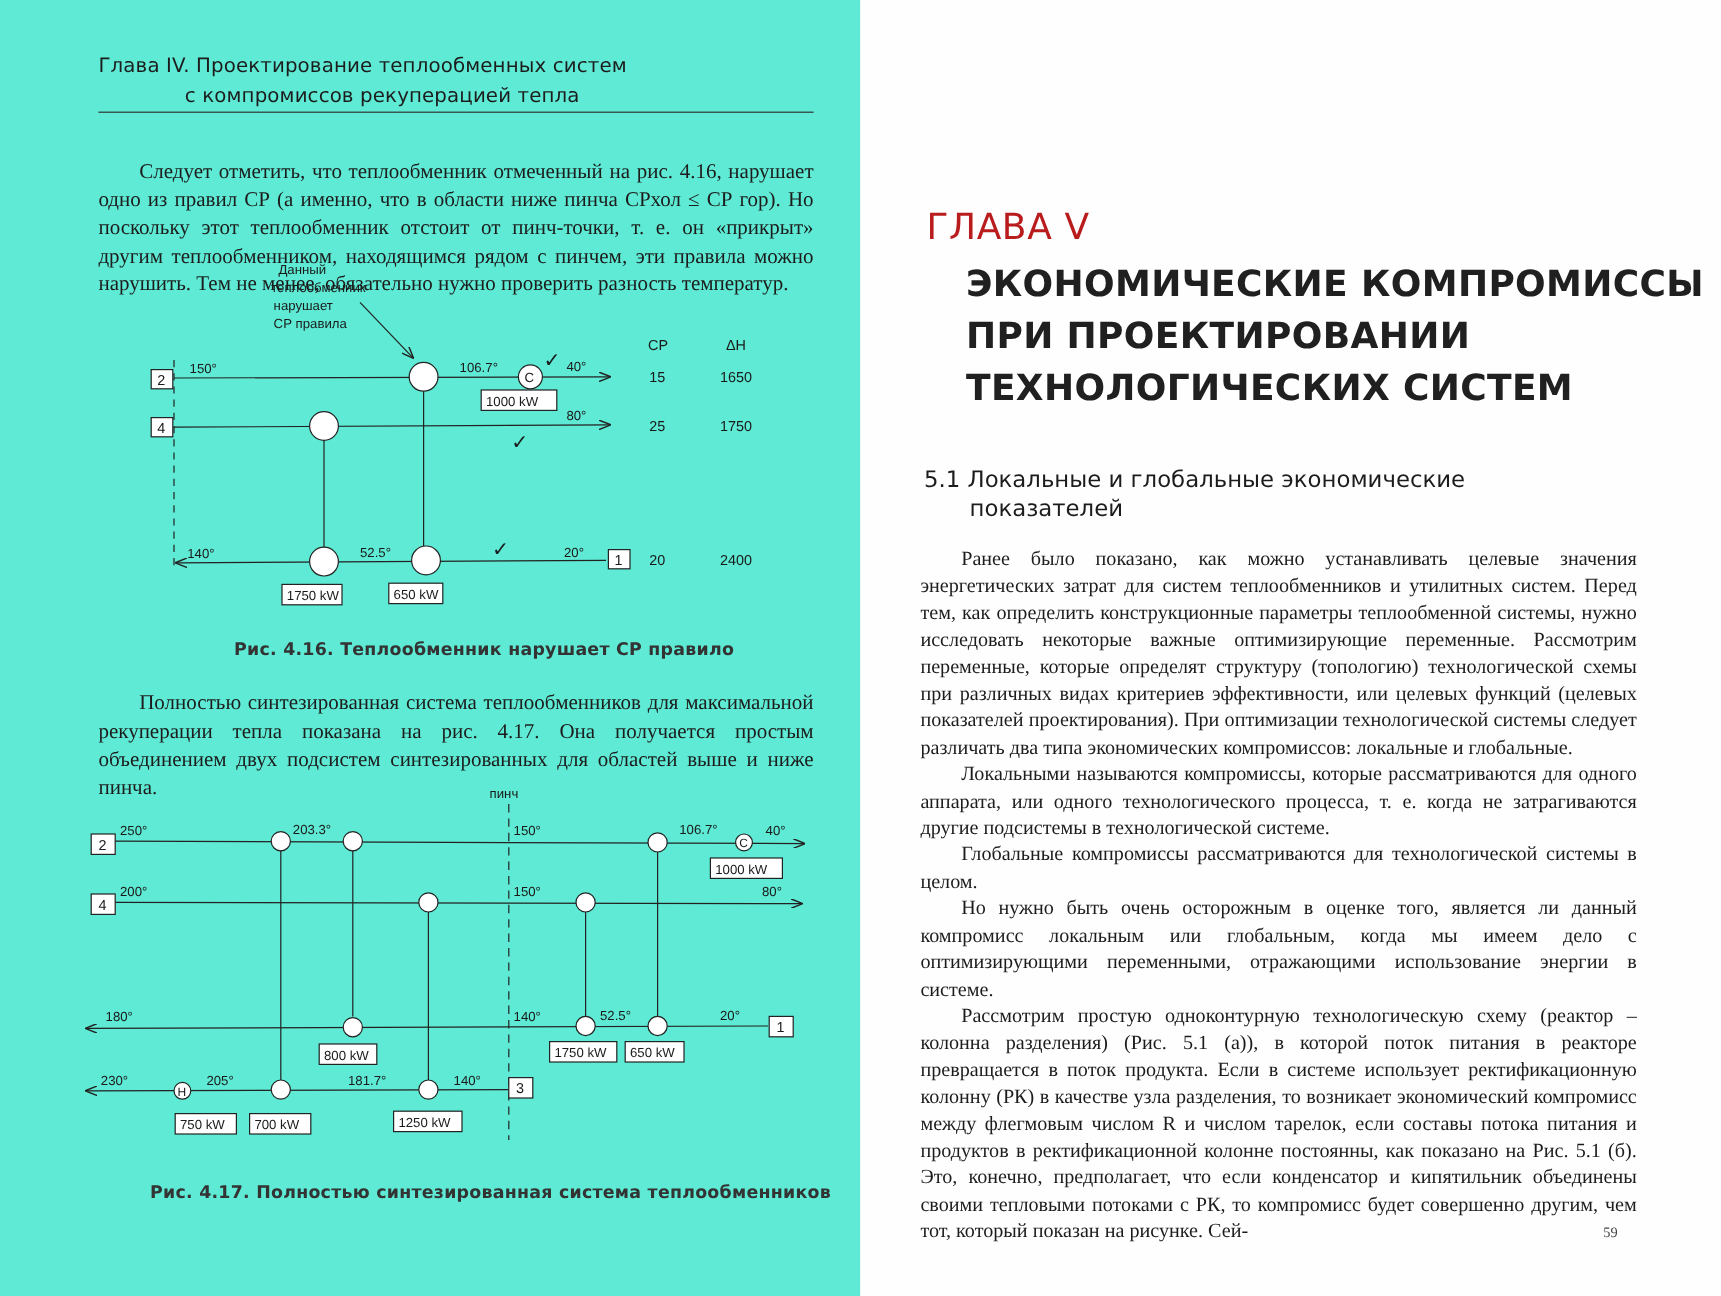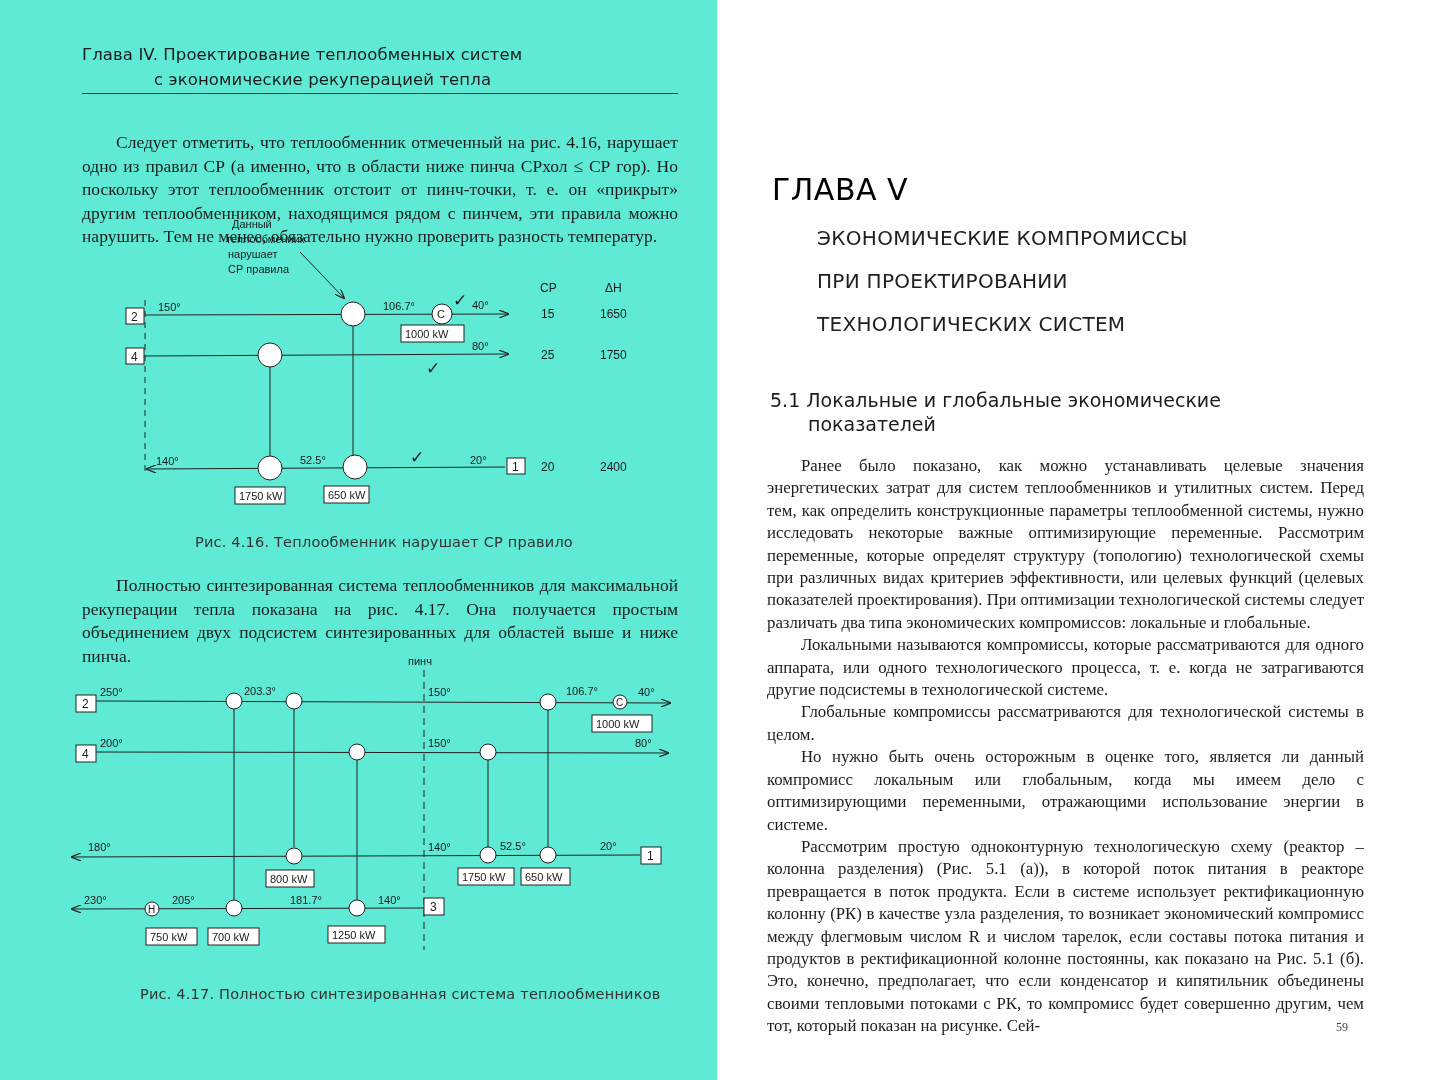--- a/index.html
+++ b/index.html
@@ -7,36 +7,36 @@
   .page{position:absolute;top:0;height:1080px;}
   .left{left:0;width:717px;background:#5eead4;}
   .right{left:717px;width:717px;background:#fefefe;}
   .serif{font-family:"Liberation Serif","DejaVu Serif",serif;}
   .sans{font-family:"DejaVu Sans","Liberation Sans",sans-serif;}
   .running-head{position:absolute;left:82px;top:42px;width:596px;font-size:16.5px;line-height:25px;letter-spacing:0.1px;}
   .running-head .l2{display:block;padding-left:72px;}
   .rule{position:absolute;left:82px;top:93px;width:596px;height:1px;background:#333;}
   .para{position:absolute;font-size:17.5px;line-height:23.6px;text-align:justify;}
   .para p{margin:0;text-indent:34px;}
-  .caption{position:absolute;font-size:14.5px;color:#333;letter-spacing:0.2px;}
+  .caption{position:absolute;font-size:14.5px;color:#333;letter-spacing:0.2px;font-weight:bold;}
   svg text{font-family:"Liberation Sans","DejaVu Sans",sans-serif;fill:#1a1a1a;}
   .diagram{position:absolute;}
-  .ch-title{position:absolute;left:55px;font-size:30px;letter-spacing:0.5px;color:#000000;}
-  .ch-line{position:absolute;left:100px;font-size:20px;letter-spacing:0.3px;color:#202020;line-height:48px;}
+  .ch-title{position:absolute;left:55px;font-size:30px;letter-spacing:0.5px;color:#b91c1c;}
+  .ch-line{position:absolute;left:88px;font-size:30px;letter-spacing:0.3px;color:#202020;line-height:48px;font-weight:bold;}
   .sec{position:absolute;left:53px;top:388px;font-size:19px;line-height:24px;color:#1c1c1c;}
   .sec .l2{display:block;padding-left:38px;}
   .pageno{position:absolute;right:86px;top:1020px;font-size:12px;color:#444;}
 </style>
 </head>
 <body>
 
 <div class="page left">
   <div class="running-head sans">
     <span>Глава IV. Проектирование теплообменных систем</span>
-    <span class="l2">с экономические рекуперацией тепла</span>
+    <span class="l2">с компромиссов рекуперацией тепла</span>
   </div>
   <div class="rule"></div>
 
   <div class="para serif" style="left:82px;top:110px;width:596px;margin-top:21px;">
     <p>Следует отметить, что теплообменник отмеченный на рис. 4.16, нарушает одно из правил СР (а именно, что в области ниже пинча СРхол ≤ СР гор). Но поскольку этот теплообменник отстоит от пинч-точки, т. е. он «прикрыт» другим теплообменником, находящимся рядом с пинчем, эти правила можно нарушить. Тем не менее, обязательно нужно проверить разность температур.</p>
   </div>
 
   <svg class="diagram" style="left:60px;top:210px;" width="640" height="300" viewBox="0 0 640 300">
     <defs>
       <marker id="arr" markerWidth="10" markerHeight="8" refX="9" refY="4" orient="auto">
@@ -174,21 +174,21 @@
     <rect x="364" y="248" width="20" height="17" fill="#fff" stroke="#222"></rect>
     <text x="370" y="261" font-size="12">3</text>
     <rect x="86" y="278" width="51" height="17" fill="#fff" stroke="#222"></rect>
     <text x="90" y="291" font-size="11">750 kW</text>
     <rect x="148" y="278" width="51" height="17" fill="#fff" stroke="#222"></rect>
     <text x="152" y="291" font-size="11">700 kW</text>
     <rect x="268" y="276" width="57" height="17" fill="#fff" stroke="#222"></rect>
     <text x="272" y="289" font-size="11">1250 kW</text>
   </svg>
 
-  <div class="caption sans" style="left:125px;top:986px;margin-left:15px;">Рис. 4.17. Полностью синтезированная система теплообменников</div>
+  <div class="caption sans" style="left:125px;top:986px;">Рис. 4.17. Полностью синтезированная система теплообменников</div>
 </div>
 
 <div class="page right">
   <div class="ch-title sans" style="top:172px;">ГЛАВА V</div>
   <div class="ch-line sans" style="top:214px;">ЭКОНОМИЧЕСКИЕ КОМПРОМИССЫ</div>
   <div class="ch-line sans" style="top:257px;">ПРИ ПРОЕКТИРОВАНИИ</div>
   <div class="ch-line sans" style="top:300px;">ТЕХНОЛОГИЧЕСКИХ СИСТЕМ</div>
 
   <div class="sec sans">
     <span>5.1 Локальные и глобальные экономические</span>

